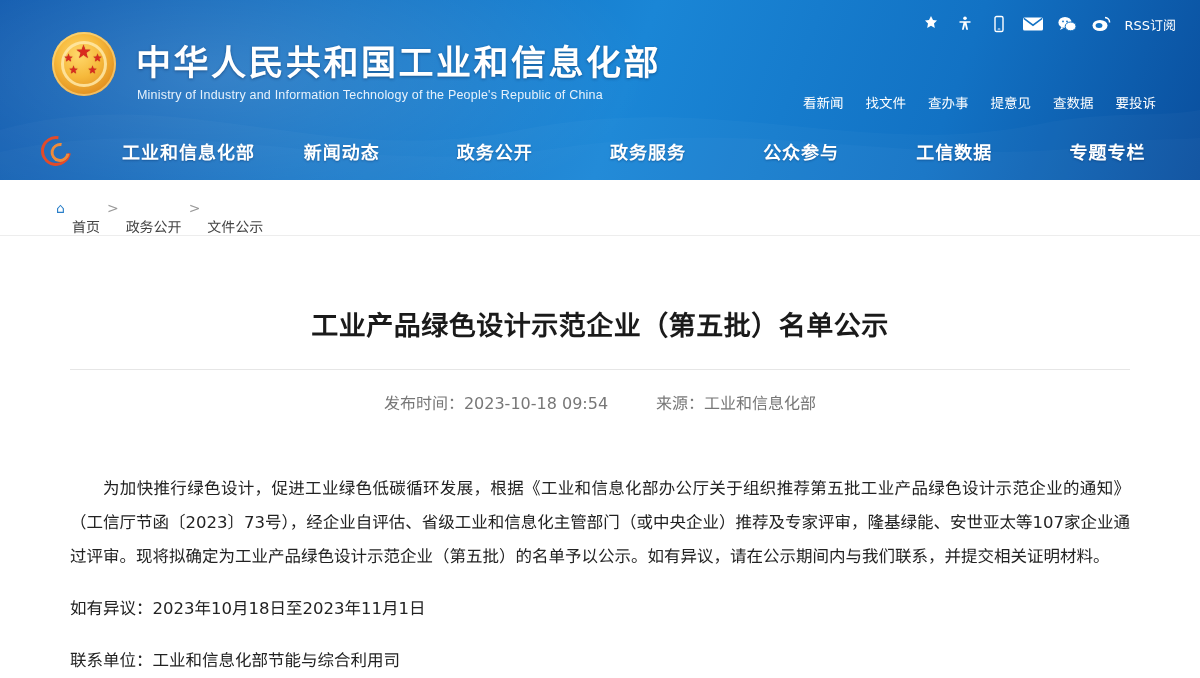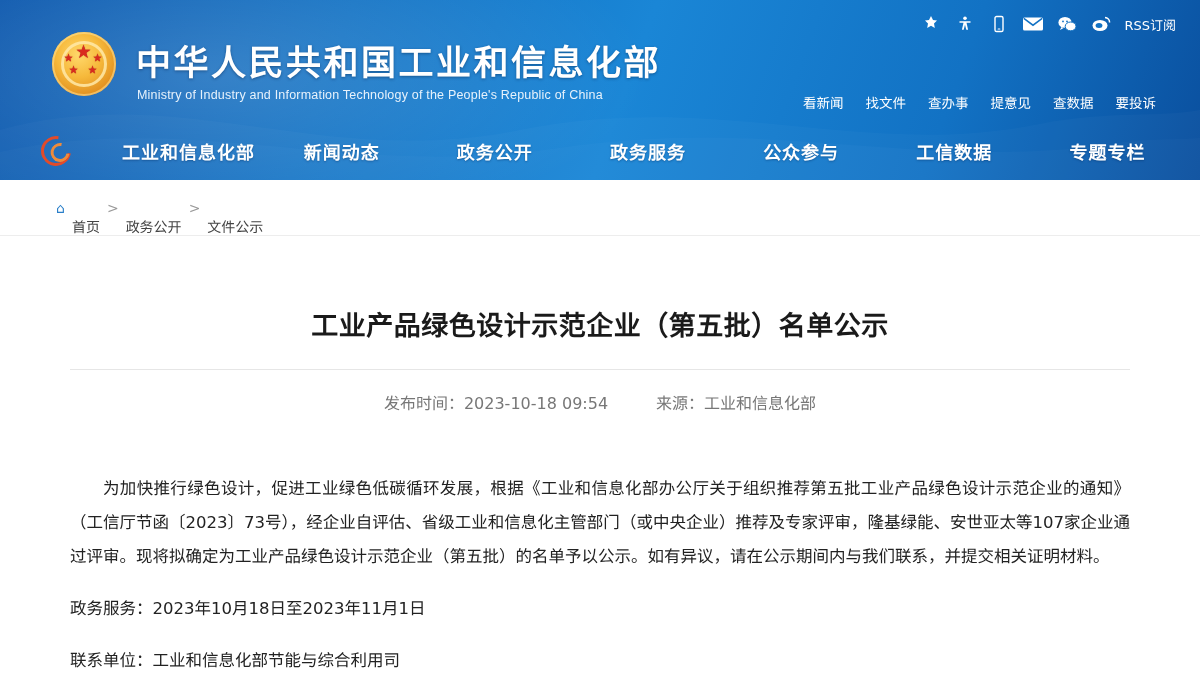--- a/index.html
+++ b/index.html
@@ -294,20 +294,20 @@
     </div>
     <div>
       <span>来源：</span><span class="val">工业和信息化部</span>
     </div>
   </div>
 
   <div class="art-body">
     <p class="indent">为加快推行绿色设计，促进工业绿色低碳循环发展，根据《工业和信息化部办公厅关于组织推荐第五批工业产品绿色设计示范企业的通知》（工信厅节函〔2023〕73号），经企业自评估、省级工业和信息化主管部门（或中央企业）推荐及专家评审，隆基绿能、安世亚太等107家企业通过评审。现将拟确定为工业产品绿色设计示范企业（第五批）的名单予以公示。如有异议，请在公示期间内与我们联系，并提交相关证明材料。</p>
 
     <p class="info-line">
-      <span>政务服务：</span><span>2023年10月18日至2023年11月1日</span>
+      <span>如有异议：</span><span>2023年10月18日至2023年11月1日</span>
     </p>
     <p class="info-line">
       <span>联系单位：</span><span>工业和信息化部节能与综合利用司</span>
     </p>
 
   </div>
 </div>
 
 </body></html>

